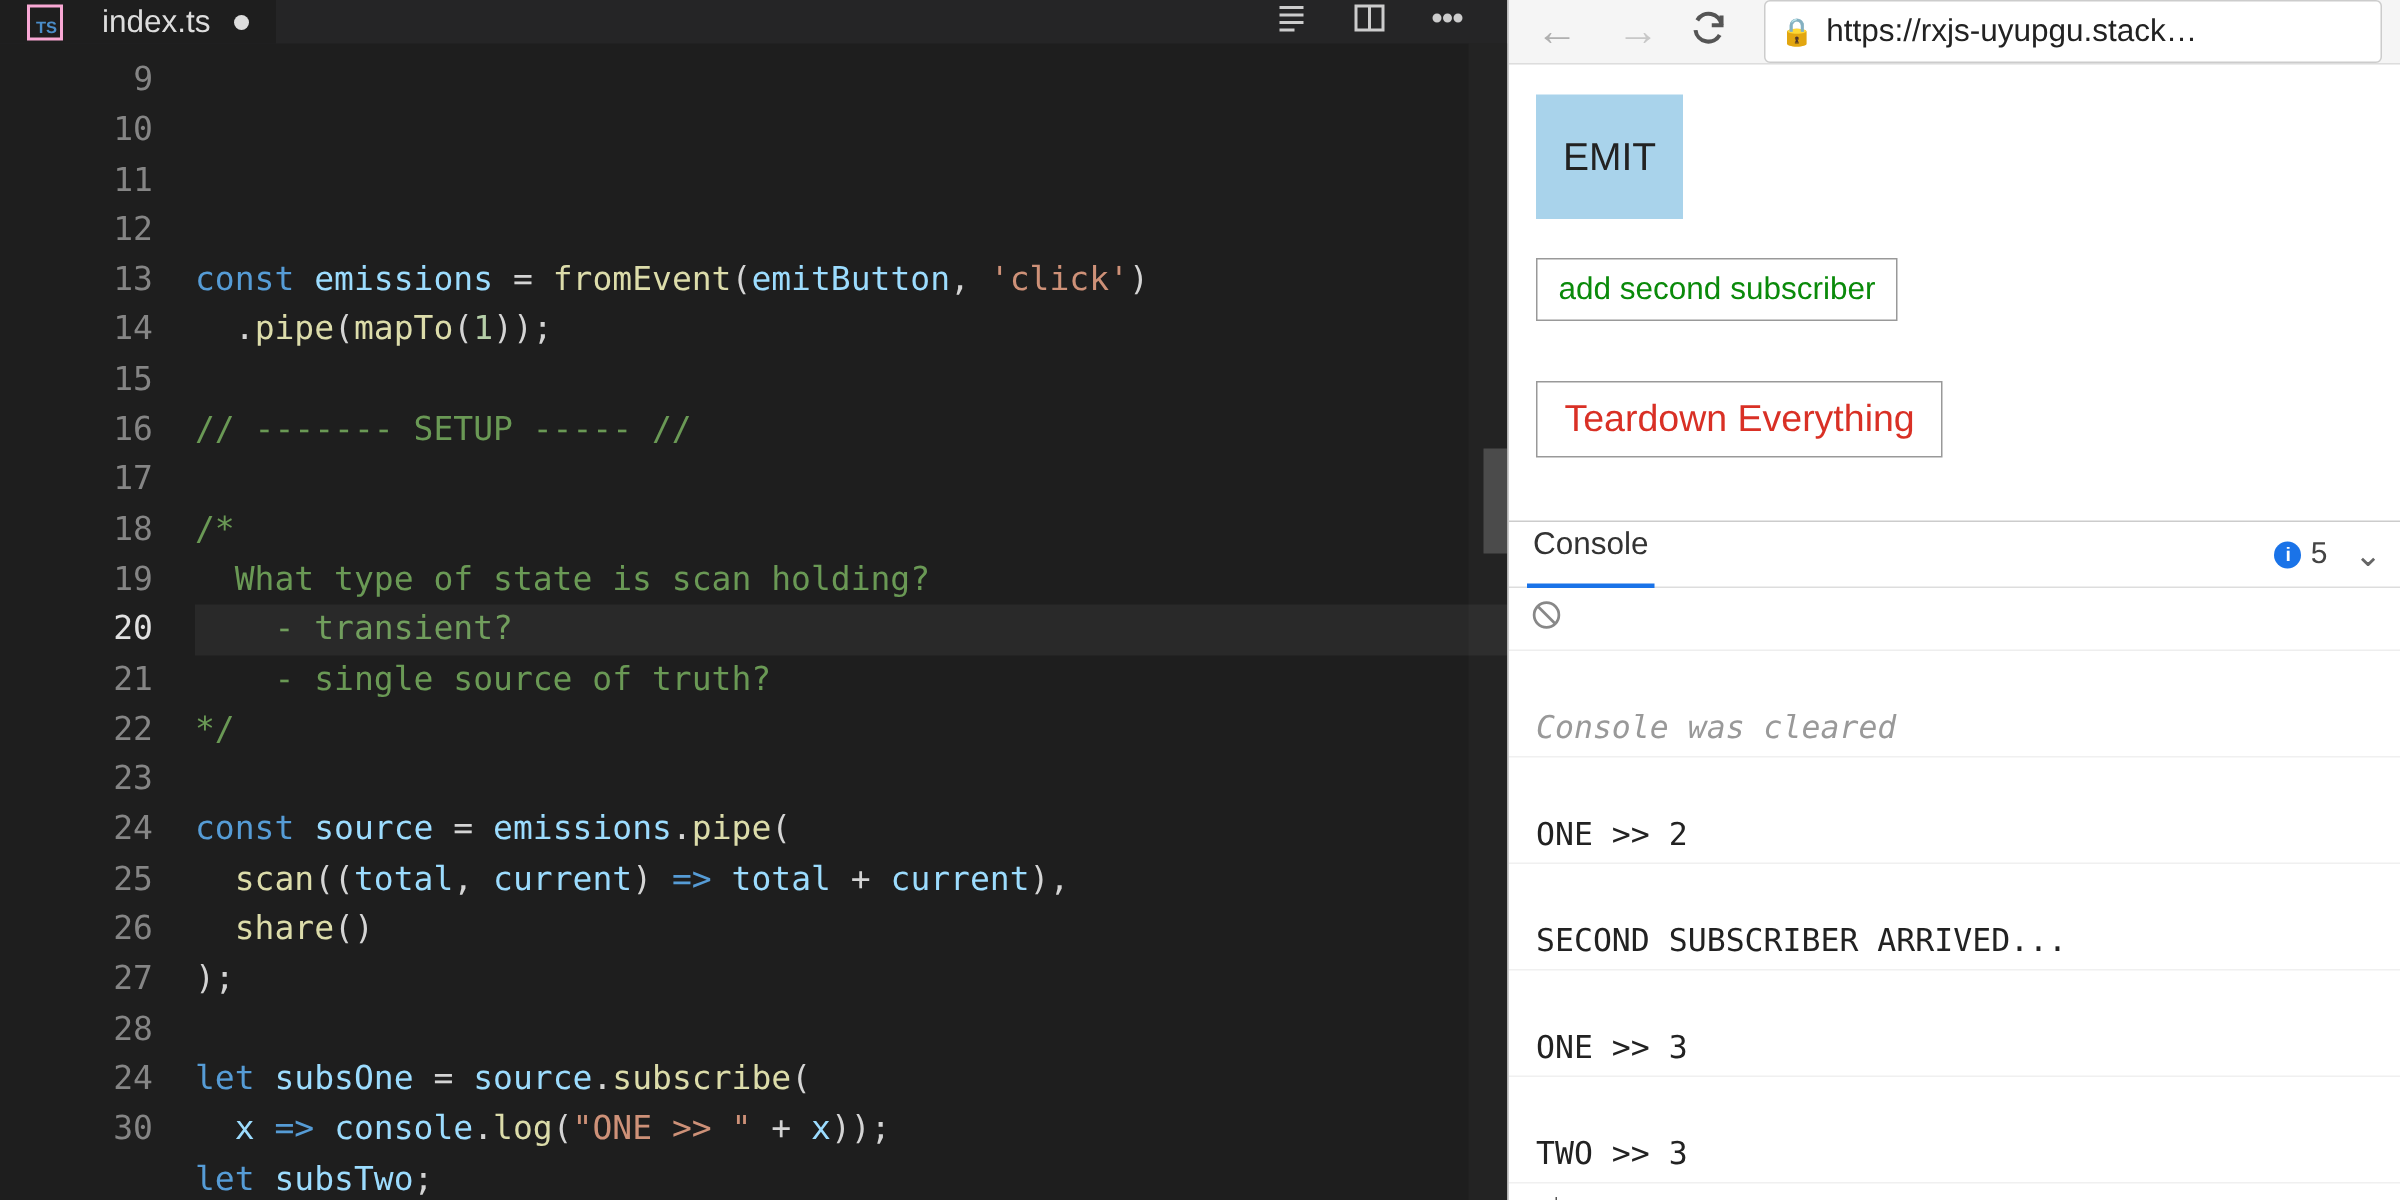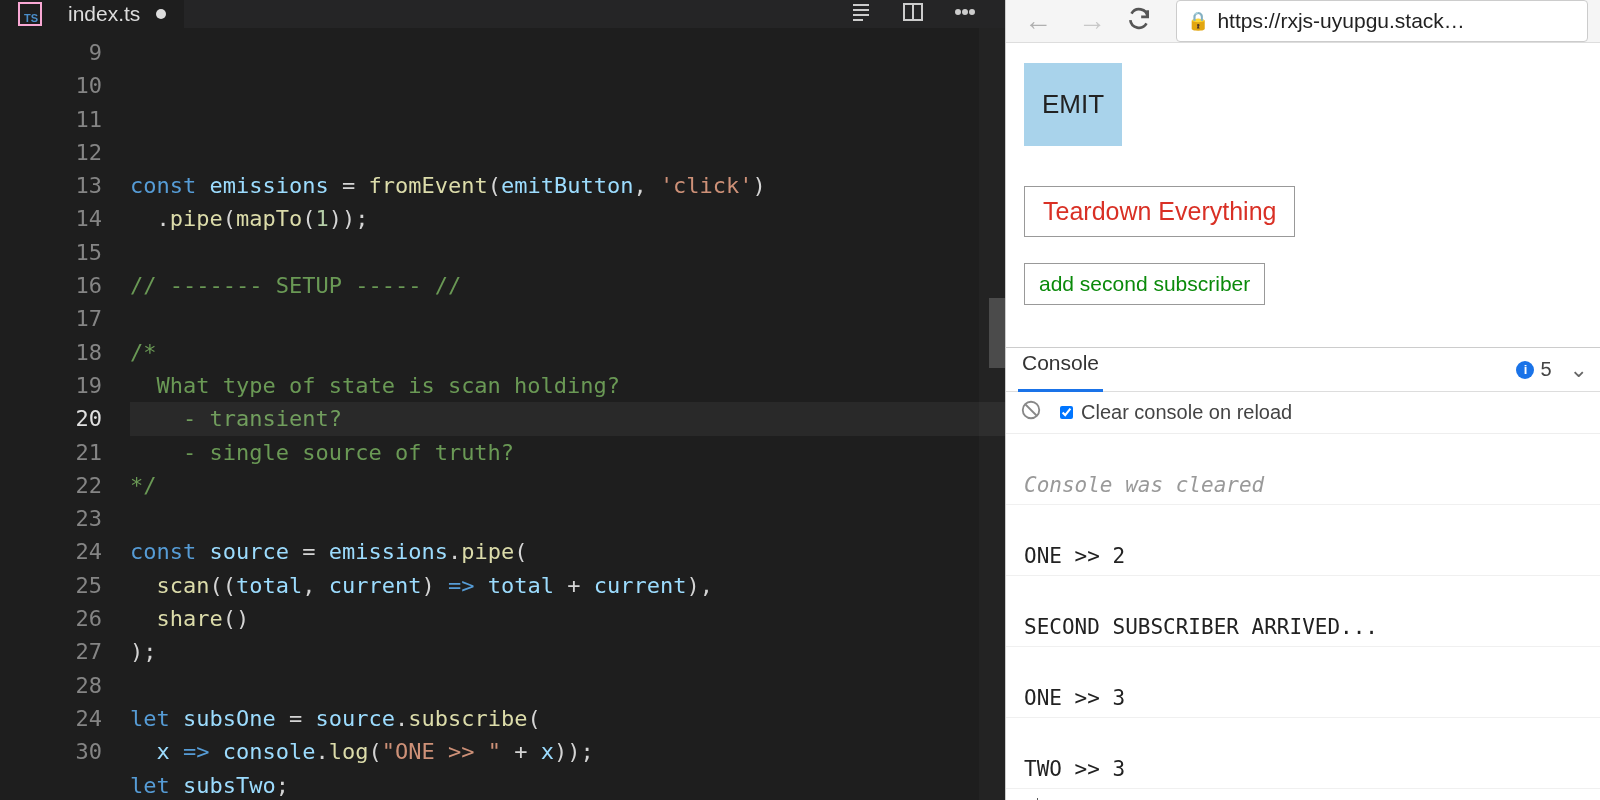--- a/index.html
+++ b/index.html
@@ -125,43 +125,39 @@
           <path d="M4 13a8 8 0 0 0 14.9 3M20 10A8 8 0 0 0 5.1 7"></path>
         </svg></span>
     <div class="urlbar">
       <span class="lock">🔒</span>
       <span>https://rxjs-uyupgu.stack…</span>
     </div>
   </div>
 
   <div class="page">
     <div><button id="emit-btn">EMIT</button></div>
+    <div><button id="add-sub-btn">add second subscriber</button></div>
     <div><button id="teardown-btn">Teardown Everything</button></div>
-    <div><button id="add-sub-btn">add second subscriber</button></div>
   </div>
 
   <div class="console-panel">
     <div class="console-header">
       <span class="console-tab">Console</span>
       <span class="console-header-spacer"></span>
       <span class="count-badge">
         <span class="info-circle">i</span>
         <span>5</span>
       </span>
       <span class="chevron">⌄</span>
     </div>
     <div class="console-toolbar">
       <span class="nope"><svg viewBox="0 0 24 24">
             <circle cx="12" cy="12" r="9"></circle>
             <path d="M6 6l12 12"></path>
           </svg></span>
-      <label>
-        <input type="checkbox" id="clear-cb" checked="" style="">
-        <span>Clear console on reload</span>
-      </label>
     </div>
     <div class="log-list" id="log-list">
         <div class="log-row cleared">Console was cleared</div>
         <div class="log-row">ONE &gt;&gt; 2</div>
         <div class="log-row">SECOND SUBSCRIBER ARRIVED...</div>
         <div class="log-row">ONE &gt;&gt; 3</div>
         <div class="log-row">TWO &gt;&gt; 3</div>
       </div>
     <div class="prompt-row">
       <span>›</span>

